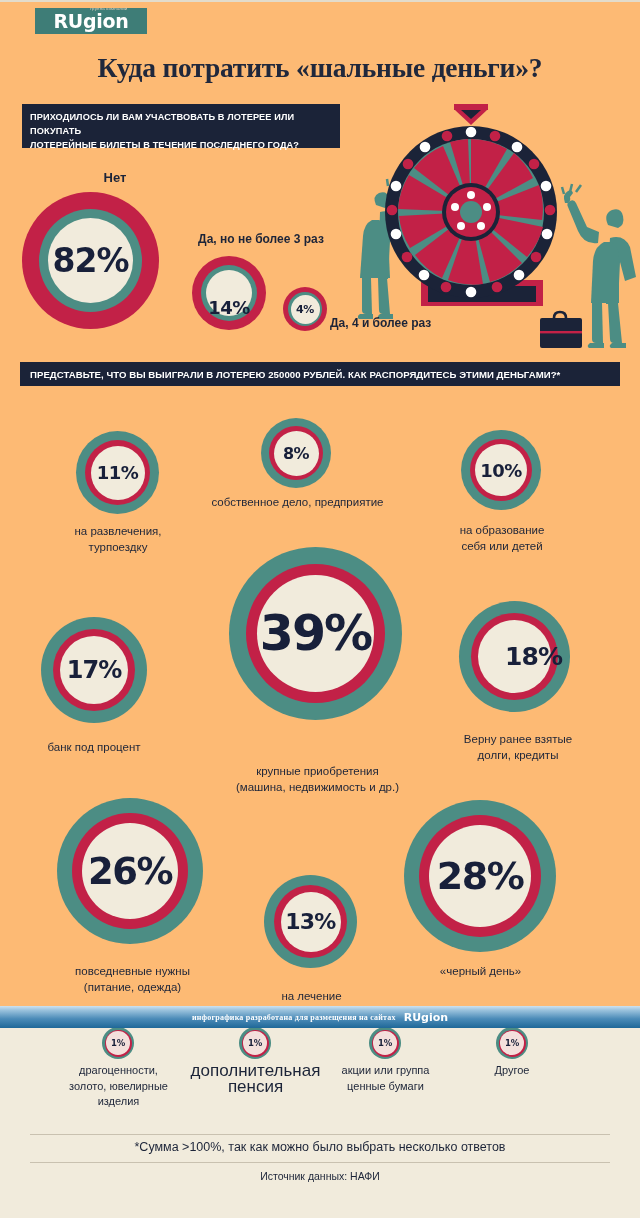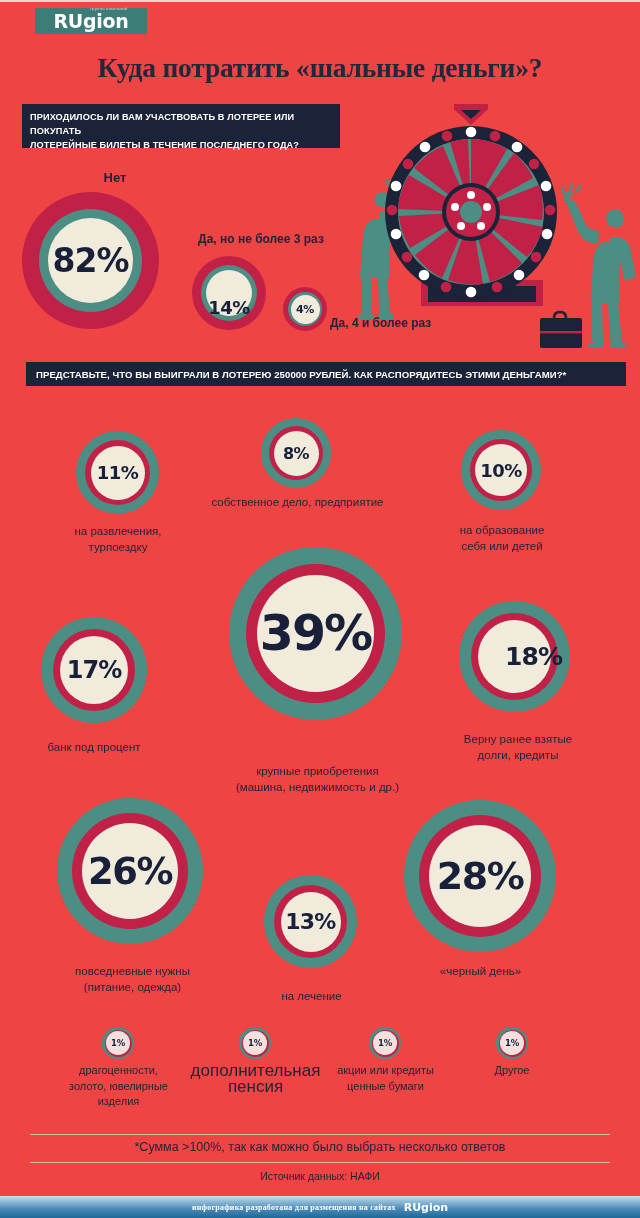--- a/index.html
+++ b/index.html
@@ -5,21 +5,21 @@
   * { box-sizing: border-box; margin: 0; padding: 0; }
   html, body { width: 640px; }
   body {
     width: 640px; height: 1218px;
     background: #F1EBDC;
     font-family: "Liberation Sans", sans-serif;
     color: #17233B;
     overflow: hidden;
     position: relative;
   }
-  .page { position: relative; width: 640px; height: 1218px; background:#ef4444; }
+  .page { position: relative; width: 640px; height: 1028px; background:#fdba74; }
 
   
   .logo-box {
     position: absolute; left: 35px; top: 8px;
     width: 112px; height: 26px;
     background: #3E7D77;
     display: flex; align-items: center; justify-content: center;
   }
   .logo-inner { position: relative; line-height: 1; }
   .logo-word {
@@ -50,21 +50,21 @@
     background: #1B2338;
     color: #FFFFFF;
     font-weight: bold;
   }
   .banner.q1 {
     left: 22px; top: 104px; width: 318px; height: 44px;
     padding: 6px 8px 0 8px;
     font-size: 9.2px; line-height: 14px; letter-spacing: 0.1px;
   }
   .banner.q2 {
-    left: 26px; top: 362px; width: 600px; height: 24px;
+    left: 20px; top: 362px; width: 600px; height: 24px;
     display: flex; align-items: center; padding-left: 10px;
     font-size: 9.6px; letter-spacing: 0.05px;
   }
 
   
   .donut {
     position: absolute;
     border-radius: 50%;
     display: flex; align-items: center; justify-content: center;
   }
@@ -410,21 +410,21 @@
   </div>
 
   <div class="donut" style="left:369px; top:1027px; width:32px; height:32px; background:#4C8D84; padding:2.5px;">
     <div class="mid" style="background:#C22147; padding:1.6px;">
       <div class="core" style="background:#F3E0DC;">
         <span class="val" style="font-size:8.5px; letter-spacing:-0.2px;">1%</span>
       </div>
     </div>
   </div>
   <div class="lbl" style="left:317px; top:1063px; width:137px; font-size:11px; line-height:15.5px;">
-    <div>акции или кредиты</div>
+    <div>акции или группа</div>
     <div>ценные бумаги</div>
   </div>
 
   <div class="donut" style="left:496px; top:1027px; width:32px; height:32px; background:#4C8D84; padding:2.5px;">
     <div class="mid" style="background:#C22147; padding:1.6px;">
       <div class="core" style="background:#F3E0DC;">
         <span class="val" style="font-size:8.5px; letter-spacing:-0.2px;">1%</span>
       </div>
     </div>
   </div>

